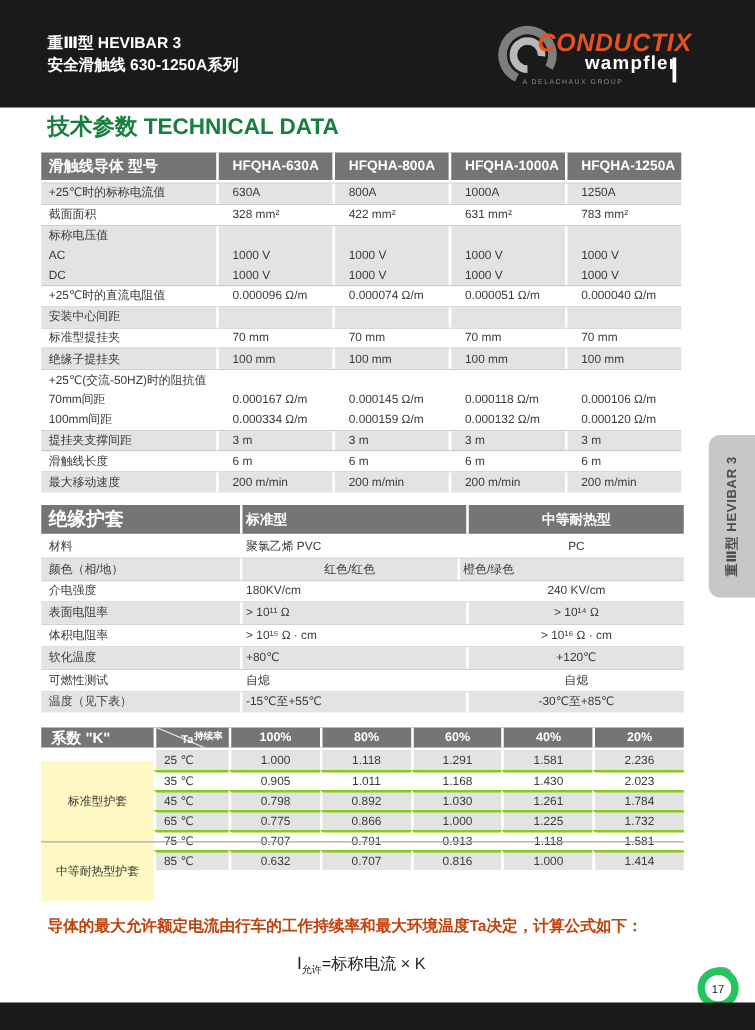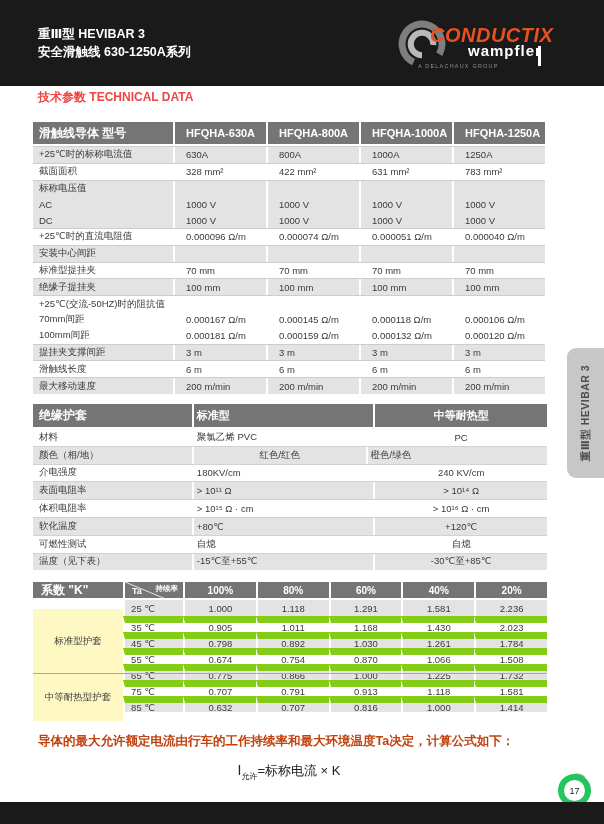--- a/index.html
+++ b/index.html
@@ -14,21 +14,21 @@
   .logo-swirl{position:absolute;left:-2px;top:2px;}
   .logo-brand{position:absolute;left:32px;top:8px;font-size:20px;font-style:italic;
               font-weight:bold;color:#e8511d;letter-spacing:.5px;white-space:nowrap;}
   .logo-sub{position:absolute;left:70px;top:26px;font-size:15px;font-weight:bold;
             color:#fff;letter-spacing:1px;}
   .logo-bar{position:absolute;left:140px;top:30px;width:3px;height:20px;background:#fff;}
   .logo-tagline{position:absolute;left:20px;top:47px;font-size:5.5px;color:#8f8f8f;
                 letter-spacing:1.2px;white-space:nowrap;}
 
   
-  .page-title{position:absolute;left:38px;top:89px;font-size:12px;font-weight:bold;color:#ef4444;}
+  .page-title{position:absolute;left:38px;top:89px;font-size:18px;font-weight:bold;color:#15803d;}
 
   
   .tbl{position:absolute;left:33px;}
   .tr{display:flex;align-items:center;}
   .td{box-sizing:border-box;height:100%;display:flex;align-items:center;
       font-size:9.5px;color:#3a3a3a;}
   .th{box-sizing:border-box;height:100%;display:flex;align-items:center;
       background:#757575;color:#fff;font-weight:bold;font-size:11px;}
   .hdr{height:22px;margin-bottom:2px;}
   .g .td{background:#e3e3e3;}
@@ -43,40 +43,40 @@
   .t1 .hdr{height:22px;}
   .t1 .tr.g + .tr:not(.g), .t1 .tr:not(.g) + .tr.g{border-top:1px solid #cdcdcd;}
 
   
   .t2{top:404px;width:514px;}
   .t2 .tr{height:16.8px;}
   .t2 .hdr{height:23px;}
   .t2 .c0{width:168px;padding-left:6px;}
   .t2 .c1{width:192px;padding-left:3px;}
   .t2 .c2{width:184px;justify-content:center;}
-  .t2 .hdr .c0{font-size:12px;}
+  .t2 .hdr .c0{font-size:15px;}
   .t2 .body .tr + .tr{border-top:1px solid #d2d2d2;}
 
   
   .t3{top:582px;width:514px;}
   .t3 .hdr{height:25px;}
   .t3 .tr{height:16px;}
   .t3 .c0{width:90px;}
   .t3 .c1{width:60px;}
   .t3 .cv{width:72.8px;justify-content:center;}
   .t3 .hdr .c0{font-size:12px;padding-left:8px;}
   .t3 .hdr .cv{justify-content:center;font-size:10px;}
   .t3 .sp{width:90px;background:#fff !important;}
   .t3 .body .tr .td{}
-  .t3 .body .tr + .tr .td:not(.sp){border-top:7px solid #84cc16;}
+  .t3 .body .tr + .tr .td:not(.sp){border-top:2px solid #84cc16;}
   .t3 .temp{justify-content:flex-end;padding-right:28px;}
   .diag{position:relative;background:#757575;color:#fff;font-weight:bold;overflow:hidden;}
   .diag svg{position:absolute;left:0;top:0;}
   .diag .dtop{position:absolute;right:5px;top:2px;font-size:7.5px;}
-  .diag .dbot{position:absolute;left:7px;bottom:2px;font-size:9px;}
+  .diag .dbot{position:absolute;left:20px;bottom:2px;font-size:9px;}
   .grp-label{position:absolute;left:0;width:90px;display:flex;align-items:center;
              justify-content:center;font-size:9.5px;color:#3a3a3a;background:#fef9c3;}
   .grp-divider{position:absolute;left:0;width:514px;border-top:1px solid #a8a8a8;}
 
   
   .note{position:absolute;left:38px;top:733px;width:540px;font-size:12.5px;
         font-weight:bold;color:#c2410c;}
   .formula{position:absolute;left:33px;top:762px;width:512px;text-align:center;
            font-size:13px;color:#222;}
   .formula .fi{font-size:14px;}
@@ -197,21 +197,21 @@
   </div>
   <div class="tr">
     <div class="td c0">70mm间距</div>
     <div class="td c1 sep">0.000167 Ω/m</div>
     <div class="td c2 sep">0.000145 Ω/m</div>
     <div class="td c3 sep">0.000118 Ω/m</div>
     <div class="td c4 sep">0.000106 Ω/m</div>
   </div>
   <div class="tr">
     <div class="td c0">100mm间距</div>
-    <div class="td c1 sep">0.000181 Ω/m</div>
+    <div class="td c1 sep">0.000334 Ω/m</div>
     <div class="td c2 sep">0.000159 Ω/m</div>
     <div class="td c3 sep">0.000132 Ω/m</div>
     <div class="td c4 sep">0.000120 Ω/m</div>
   </div>
   <div class="tr g">
     <div class="td c0">提挂夹支撑间距</div>
     <div class="td c1 sep">3 m</div>
     <div class="td c2 sep">3 m</div>
     <div class="td c3 sep">3 m</div>
     <div class="td c4 sep">3 m</div>
@@ -319,29 +319,20 @@
     </div>
     <div class="tr g">
       <div class="td sp"></div>
       <div class="td c1 sep temp">45 ℃</div>
       <div class="td cv sep">0.798</div>
       <div class="td cv sep">0.892</div>
       <div class="td cv sep">1.030</div>
       <div class="td cv sep">1.261</div>
       <div class="td cv sep">1.784</div>
     </div>
-    <div class="tr">
-      <div class="td sp"></div>
-      <div class="td c1 sep temp">55 ℃</div>
-      <div class="td cv sep">0.674</div>
-      <div class="td cv sep">0.754</div>
-      <div class="td cv sep">0.870</div>
-      <div class="td cv sep">1.066</div>
-      <div class="td cv sep">1.508</div>
-    </div>
     <div class="tr g">
       <div class="td sp"></div>
       <div class="td c1 sep temp">65 ℃</div>
       <div class="td cv sep">0.775</div>
       <div class="td cv sep">0.866</div>
       <div class="td cv sep">1.000</div>
       <div class="td cv sep">1.225</div>
       <div class="td cv sep">1.732</div>
     </div>
     <div class="tr">

